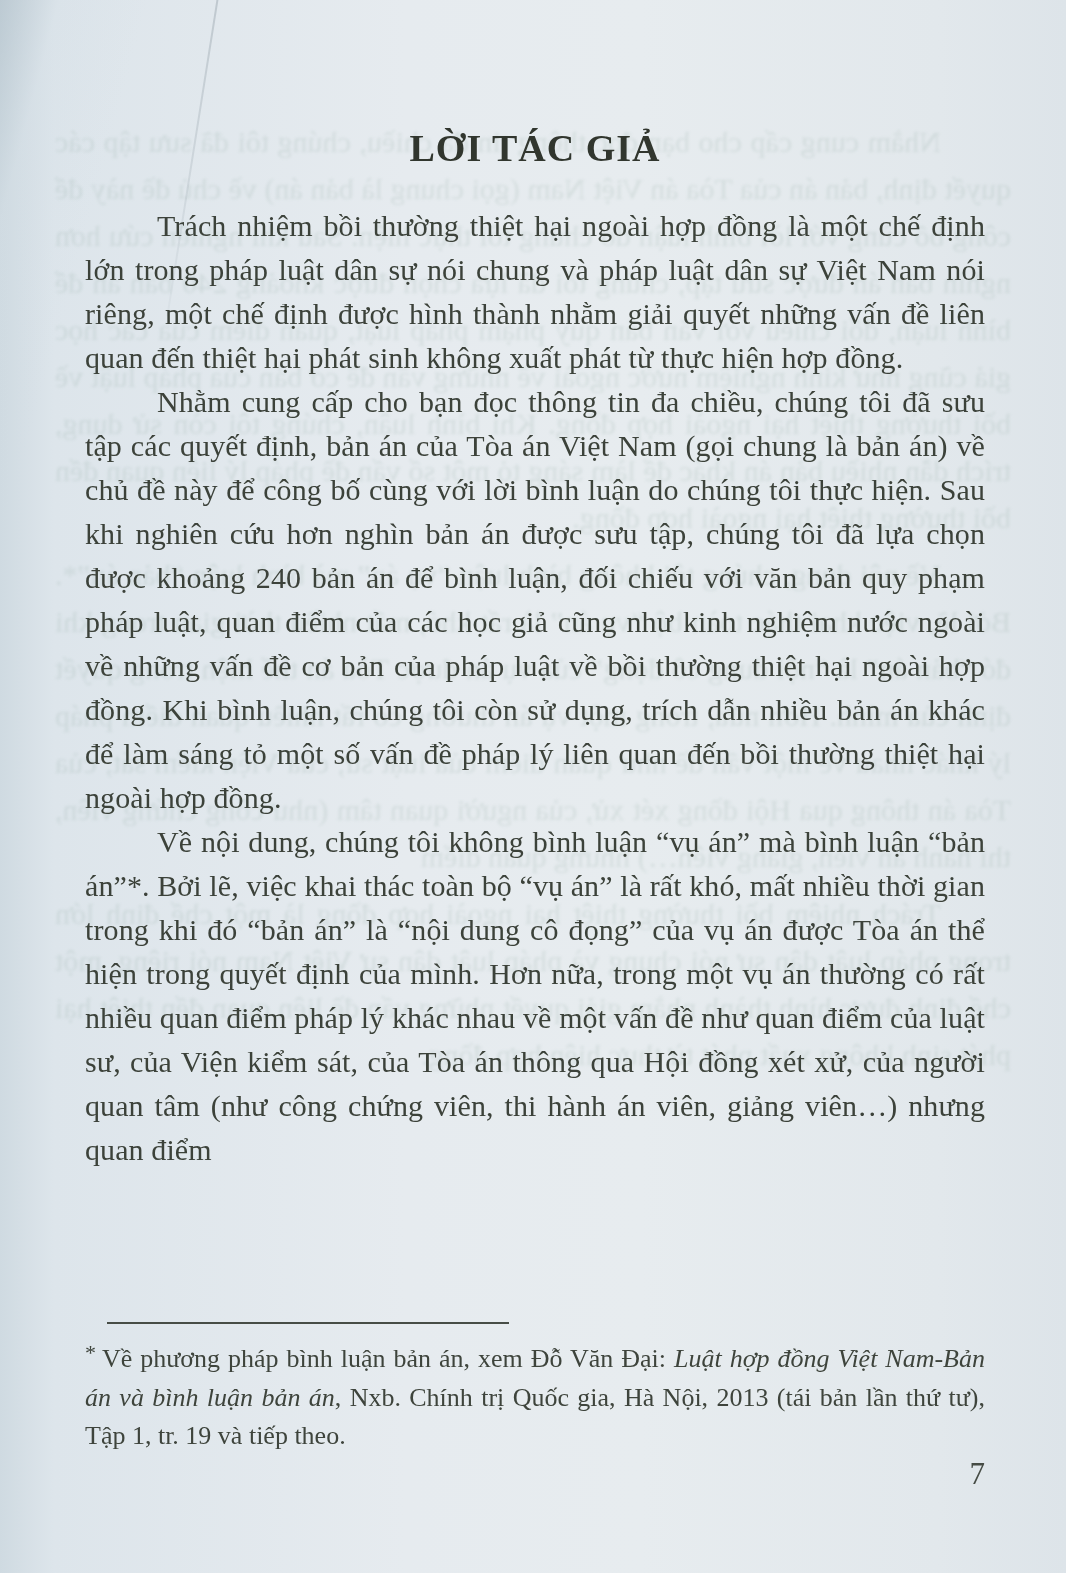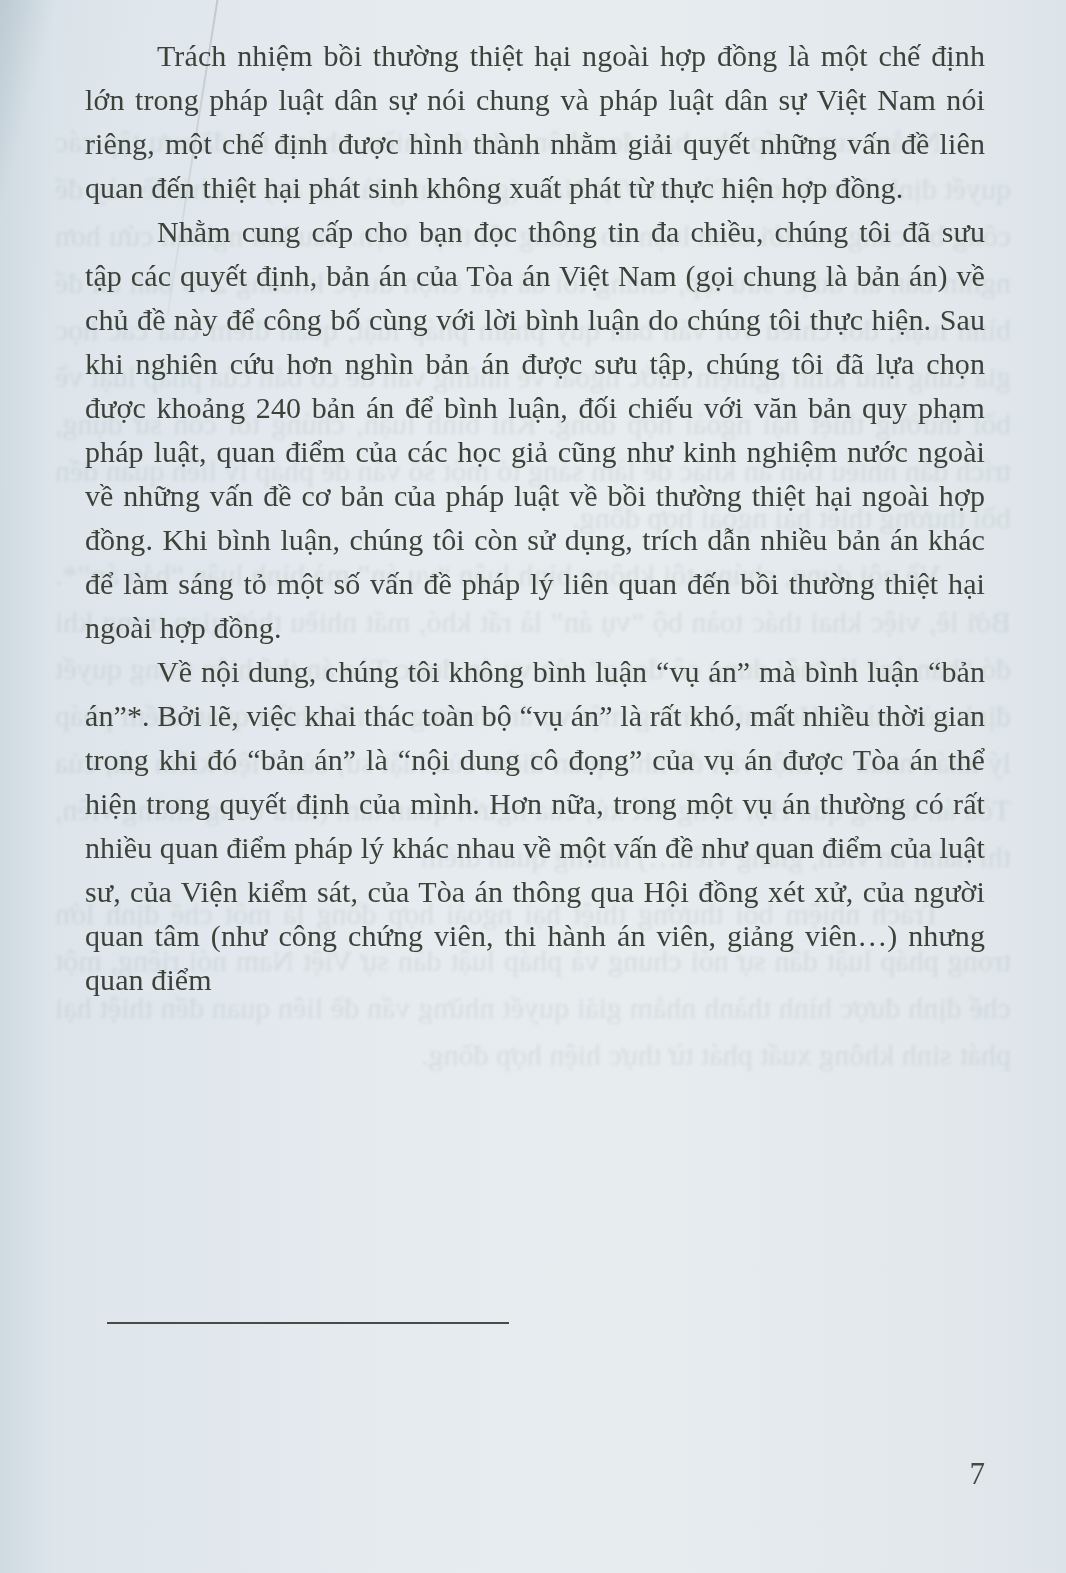--- a/index.html
+++ b/index.html
@@ -114,26 +114,28 @@
 
   <div class="crease"></div>
 
   <div class="ghost" id="ghost-layer" aria-hidden="true">
       <p>Nhằm cung cấp cho bạn đọc thông tin đa chiều, chúng tôi đã sưu tập các quyết định, bản án của Tòa án Việt Nam (gọi chung là bản án) về chủ đề này để công bố cùng với lời bình luận do chúng tôi thực hiện. Sau khi nghiên cứu hơn nghìn bản án được sưu tập, chúng tôi đã lựa chọn được khoảng 240 bản án để bình luận, đối chiếu với văn bản quy phạm pháp luật, quan điểm của các học giả cũng như kinh nghiệm nước ngoài về những vấn đề cơ bản của pháp luật về bồi thường thiệt hại ngoài hợp đồng. Khi bình luận, chúng tôi còn sử dụng, trích dẫn nhiều bản án khác để làm sáng tỏ một số vấn đề pháp lý liên quan đến bồi thường thiệt hại ngoài hợp đồng.</p>
       <p>Về nội dung, chúng tôi không bình luận “vụ án” mà bình luận “bản án”*. Bởi lẽ, việc khai thác toàn bộ “vụ án” là rất khó, mất nhiều thời gian trong khi đó “bản án” là “nội dung cô đọng” của vụ án được Tòa án thể hiện trong quyết định của mình. Hơn nữa, trong một vụ án thường có rất nhiều quan điểm pháp lý khác nhau về một vấn đề như quan điểm của luật sư, của Viện kiểm sát, của Tòa án thông qua Hội đồng xét xử, của người quan tâm (như công chứng viên, thi hành án viên, giảng viên…) nhưng quan điểm</p>
       <p>Trách nhiệm bồi thường thiệt hại ngoài hợp đồng là một chế định lớn trong pháp luật dân sự nói chung và pháp luật dân sự Việt Nam nói riêng, một chế định được hình thành nhằm giải quyết những vấn đề liên quan đến thiệt hại phát sinh không xuất phát từ thực hiện hợp đồng.</p>
     </div>
 
   <div class="text-block">
+    <h1 class="title">LỜI TÁC GIẢ</h1>
     <div class="body-text">
       <p class="para">Trách nhiệm bồi thường thiệt hại ngoài hợp đồng là một chế định lớn trong pháp luật dân sự nói chung và pháp luật dân sự Việt Nam nói riêng, một chế định được hình thành nhằm giải quyết những vấn đề liên quan đến thiệt hại phát sinh không xuất phát từ thực hiện hợp đồng.</p>
       <p class="para">Nhằm cung cấp cho bạn đọc thông tin đa chiều, chúng tôi đã sưu tập các quyết định, bản án của Tòa án Việt Nam (gọi chung là bản án) về chủ đề này để công bố cùng với lời bình luận do chúng tôi thực hiện. Sau khi nghiên cứu hơn nghìn bản án được sưu tập, chúng tôi đã lựa chọn được khoảng 240 bản án để bình luận, đối chiếu với văn bản quy phạm pháp luật, quan điểm của các học giả cũng như kinh nghiệm nước ngoài về những vấn đề cơ bản của pháp luật về bồi thường thiệt hại ngoài hợp đồng. Khi bình luận, chúng tôi còn sử dụng, trích dẫn nhiều bản án khác để làm sáng tỏ một số vấn đề pháp lý liên quan đến bồi thường thiệt hại ngoài hợp đồng.</p>
       <p class="para">Về nội dung, chúng tôi không bình luận “vụ án” mà bình luận “bản án”*. Bởi lẽ, việc khai thác toàn bộ “vụ án” là rất khó, mất nhiều thời gian trong khi đó “bản án” là “nội dung cô đọng” của vụ án được Tòa án thể hiện trong quyết định của mình. Hơn nữa, trong một vụ án thường có rất nhiều quan điểm pháp lý khác nhau về một vấn đề như quan điểm của luật sư, của Viện kiểm sát, của Tòa án thông qua Hội đồng xét xử, của người quan tâm (như công chứng viên, thi hành án viên, giảng viên…) nhưng quan điểm</p>
     </div>
   </div>
 
   <div class="footer-block">
     <div class="footnote-sep"></div>
+    <div class="footnote"><span class="fn-marker">*</span><span>Về phương pháp bình luận bản án, xem Đỗ Văn Đại: </span><span class="fn-work-title">Luật hợp đồng Việt Nam-Bản án và bình luận bản án</span><span>, Nxb. Chính trị Quốc gia, Hà Nội, 2013 (tái bản lần thứ tư), Tập 1, tr. 19 và tiếp theo.</span></div>
   </div>
 
   <div class="page-number">7</div>
 
 </div>
 
 </body></html>

